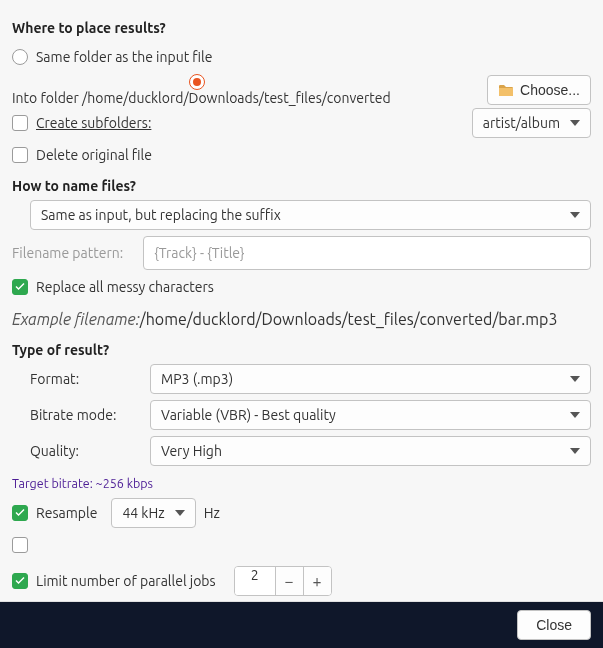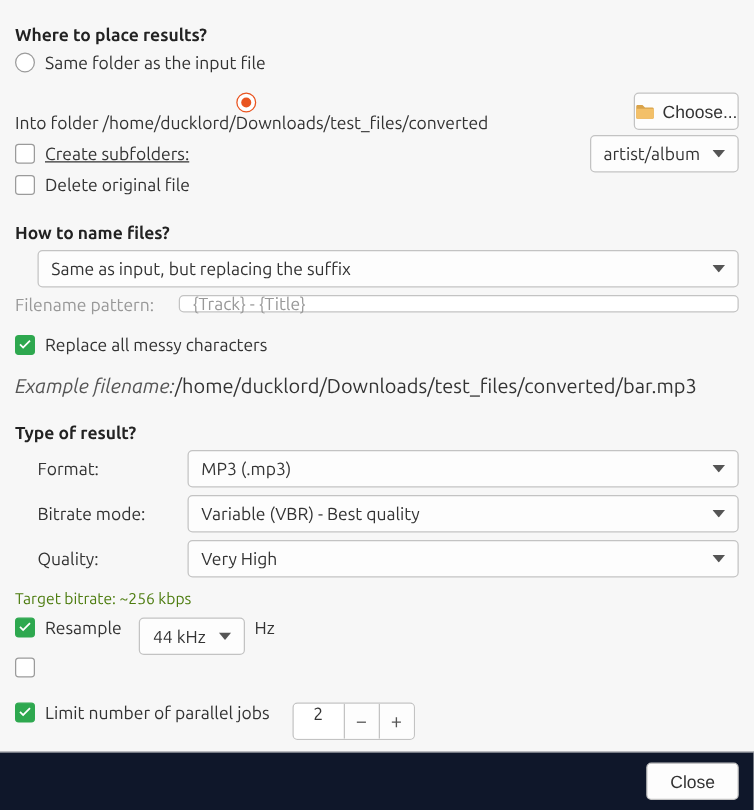--- a/index.html
+++ b/index.html
@@ -16,20 +16,21 @@
   }
   .section-title {
     font-weight: bold;
     color: #222;
     margin: 8px 0 6px 0;
   }
   .indent1 { margin-left: 18px; }
   .indent2 { margin-left: 32px; }
   .row {
     display: flex;
+    align-items: center;
     min-height: 30px;
     margin: 2px 0;
   }
   
   .radio {
     width: 16px; height: 16px;
     border: 1px solid #9b9b9b;
     border-radius: 50%;
     margin-right: 8px;
     display: inline-flex;
@@ -61,21 +62,21 @@
     background: #2ea84f;
     border-color: #2ea84f;
   }
   .checkbox.checked svg { display: block; }
   .checkbox svg { display: none; }
   
   .btn {
     background: #fdfdfd;
     border: 1px solid #c3c3c3;
     border-radius: 4px;
-    padding: 5px 0;
+    padding: 5px 10px;
     display: inline-flex;
     align-items: center;
     cursor: pointer;
     font-size: 14px;
     color: #333;
     height: 30px;
   }
   
   .combo {
     background: #fdfdfd;
@@ -93,21 +94,21 @@
   .combo .caret {
     margin-left: 10px;
     display: inline-flex;
   }
   .combo .caret svg { width: 10px; height: 6px; }
   
   .entry {
     background: #fff;
     border: 1px solid #c3c3c3;
     border-radius: 4px;
-    height: 14px;
+    height: 34px;
     padding: 0 10px;
     display: flex;
     align-items: center;
     color: #333;
   }
   .entry.disabled, .label.disabled { color: #999; }
   
   .label { margin-right: 10px; }
   .italic { font-style: italic; color: #555; }
   
@@ -274,21 +275,21 @@
   <div class="combo">
     <span>Very High</span>
     <span class="caret">
       <svg viewBox="0 0 10 6">
           <path fill="#555" d="M0 0h10L5 6z"></path>
         </svg>
     </span>
   </div>
 </div>
 
-<div class="indent1" style="font-size:12.5px;color:#4d7c0f;margin:10px 0 8px 0;">Target bitrate: ~256 kbps</div>
+<div class="indent1" style="font-size:12.5px;color:#4c1d95;margin:10px 0 8px 0;">Target bitrate: ~256 kbps</div>
 
 <div class="row indent1">
   <span class="checkbox checked">
     <svg width="12" height="12" viewBox="0 0 12 12">
         <path fill="#fff" d="M4.5 9 1.5 6l1-1 2 2 5-5 1 1z"></path>
       </svg>
   </span>
   <span class="label" style="margin-right:14px;">Resample</span>
   <div class="combo" style="min-width:78px;">
     <span>44 kHz</span>

